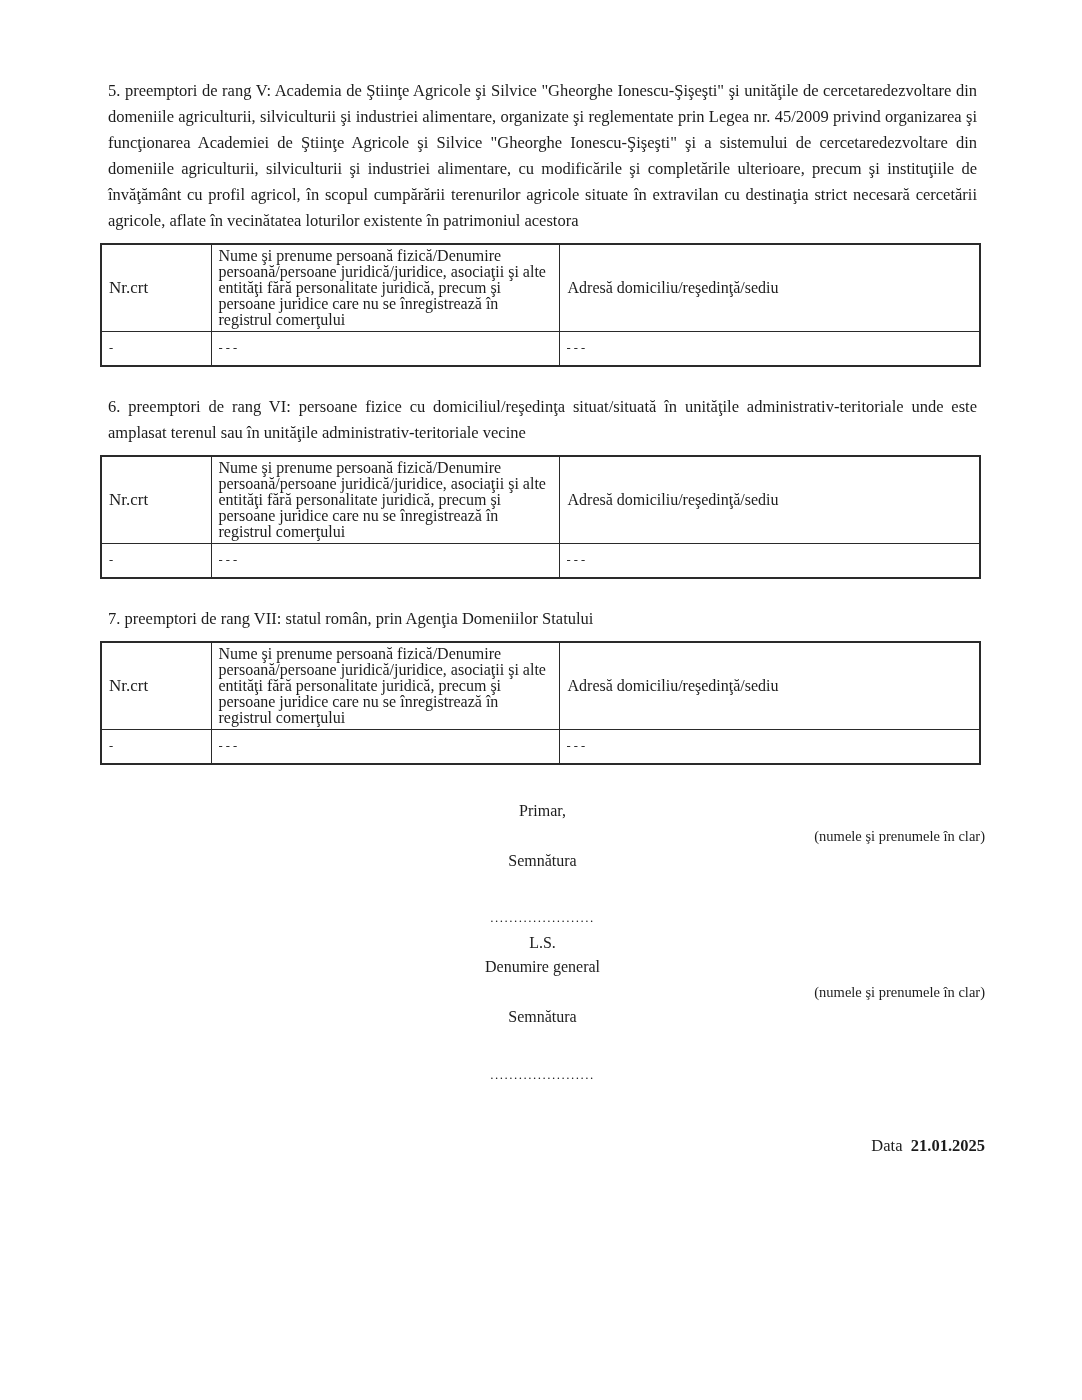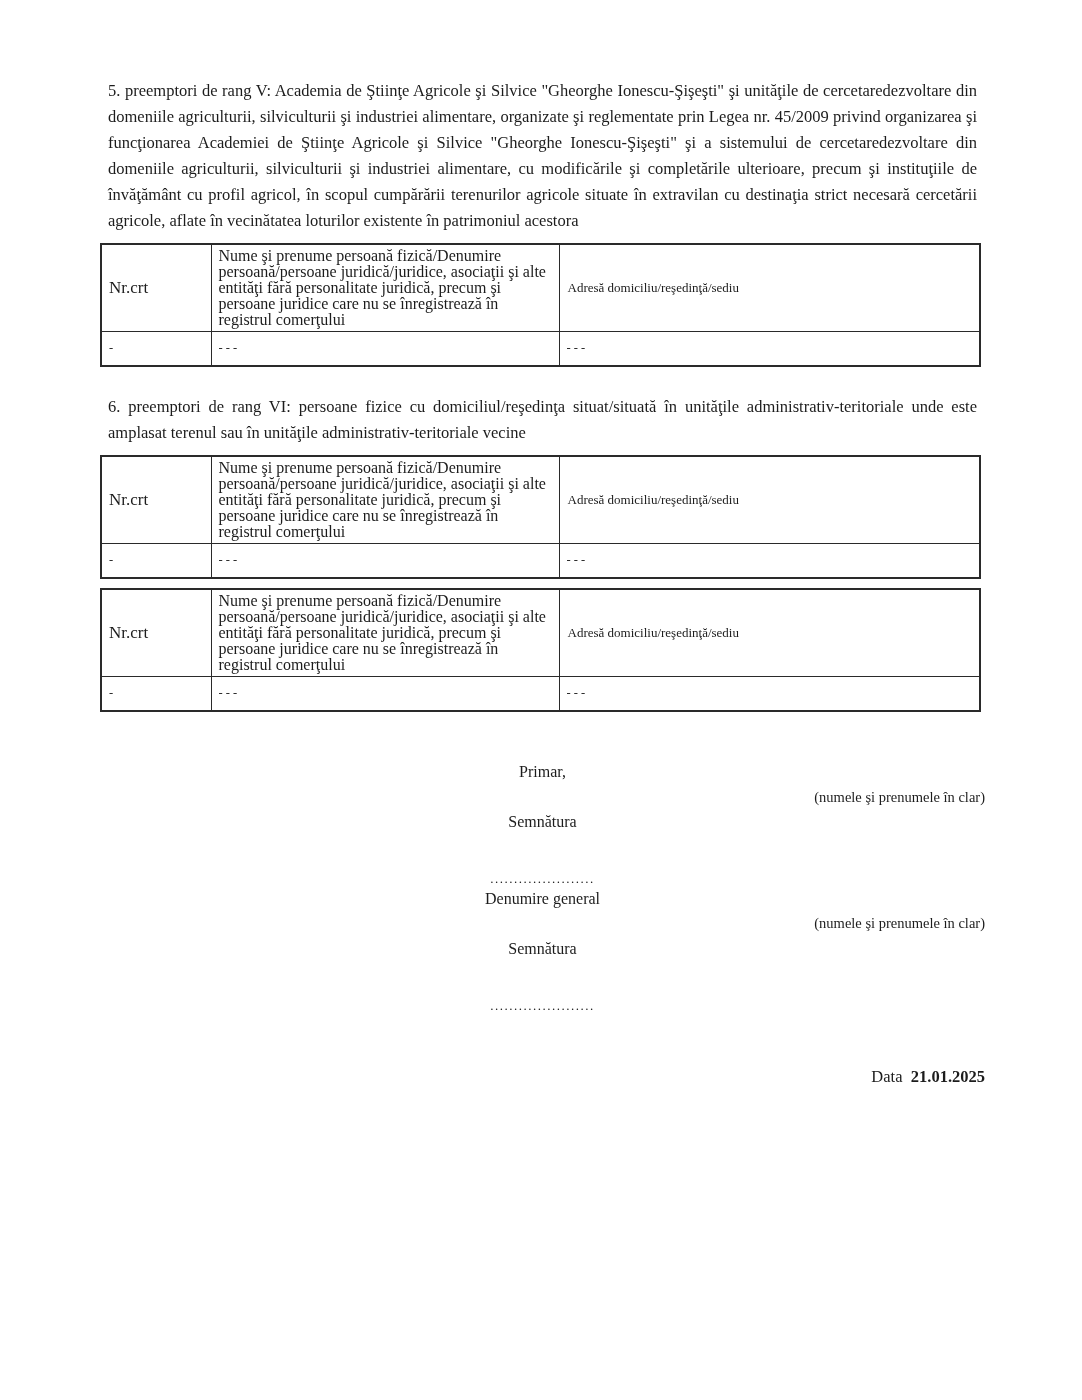--- a/index.html
+++ b/index.html
@@ -53,33 +53,33 @@
     vertical-align: middle;
   }
   .cell-name-h {
     font-size: 16px;
     line-height: 16px;
     padding: 3px 7px 3px 7px;
     text-align: justify;
     vertical-align: top;
   }
   .cell-addr-h {
-    font-size: 13px;
+    font-size: 16px;
     padding: 2px 4px 2px 8px;
     vertical-align: middle;
   }
   .data-row td {
     height: 29px;
     font-size: 12.5px;
     padding: 2px 4px 2px 7px;
     vertical-align: middle;
   }
   .sig-block {
     text-align: center;
-    margin-top: 48px;
+    margin-top: 34px;
   }
   .sig-line        { font-size: 16px; line-height: 24.5px; margin: 0; }
   .sig-name        { font-size: 17px; font-weight: bold; line-height: 25px; margin: 0; }
   .sig-note        { font-size: 14.5px; line-height: 25.5px; margin: 0; text-align: right; }
   .sig-dots {
     font-size: 13px;
     letter-spacing: 1.5px;
     line-height: 16px;
     margin: 0;
   }
@@ -135,20 +135,21 @@
       <th class="cell-addr-h">Adresă domiciliu/reşedinţă/sediu</th>
     </tr>
     <tr class="data-row">
       <td>-</td>
       <td>- - -</td>
       <td>- - -</td>
     </tr>
   </tbody>
     </table>
 
+  <p class="para para-gap">7. preemptori de rang VII: statul român, prin Agenţia Domeniilor Statului</p>
 
   <table class="preemptor-table">
     <colgroup>
         <col class="col-nr">
         <col class="col-name">
         <col class="col-addr">
       </colgroup>
     <tbody>
         <tr>
       <th class="cell-nr-h">Nr.crt</th>
@@ -161,20 +162,21 @@
       <td>- - -</td>
     </tr>
   </tbody>
     </table>
 
   <div class="sig-block">
     <p class="sig-line">Primar,</p>
     <p class="sig-note">(numele şi prenumele în clar)</p>
     <p class="sig-line">Semnătura</p>
     <p class="sig-dots dots-gap-1">......................</p>
+    <p class="sig-line ls-gap">L.S.</p>
     <p class="sig-line">Denumire general</p>
     <p class="sig-note">(numele şi prenumele în clar)</p>
     <p class="sig-line">Semnătura</p>
     <p class="sig-dots dots-gap-2">......................</p>
   </div>
 
   <div class="date-line">
     <span>Data</span>
     <span>&nbsp;</span><span class="date-value">21.01.2025</span>
   </div>

